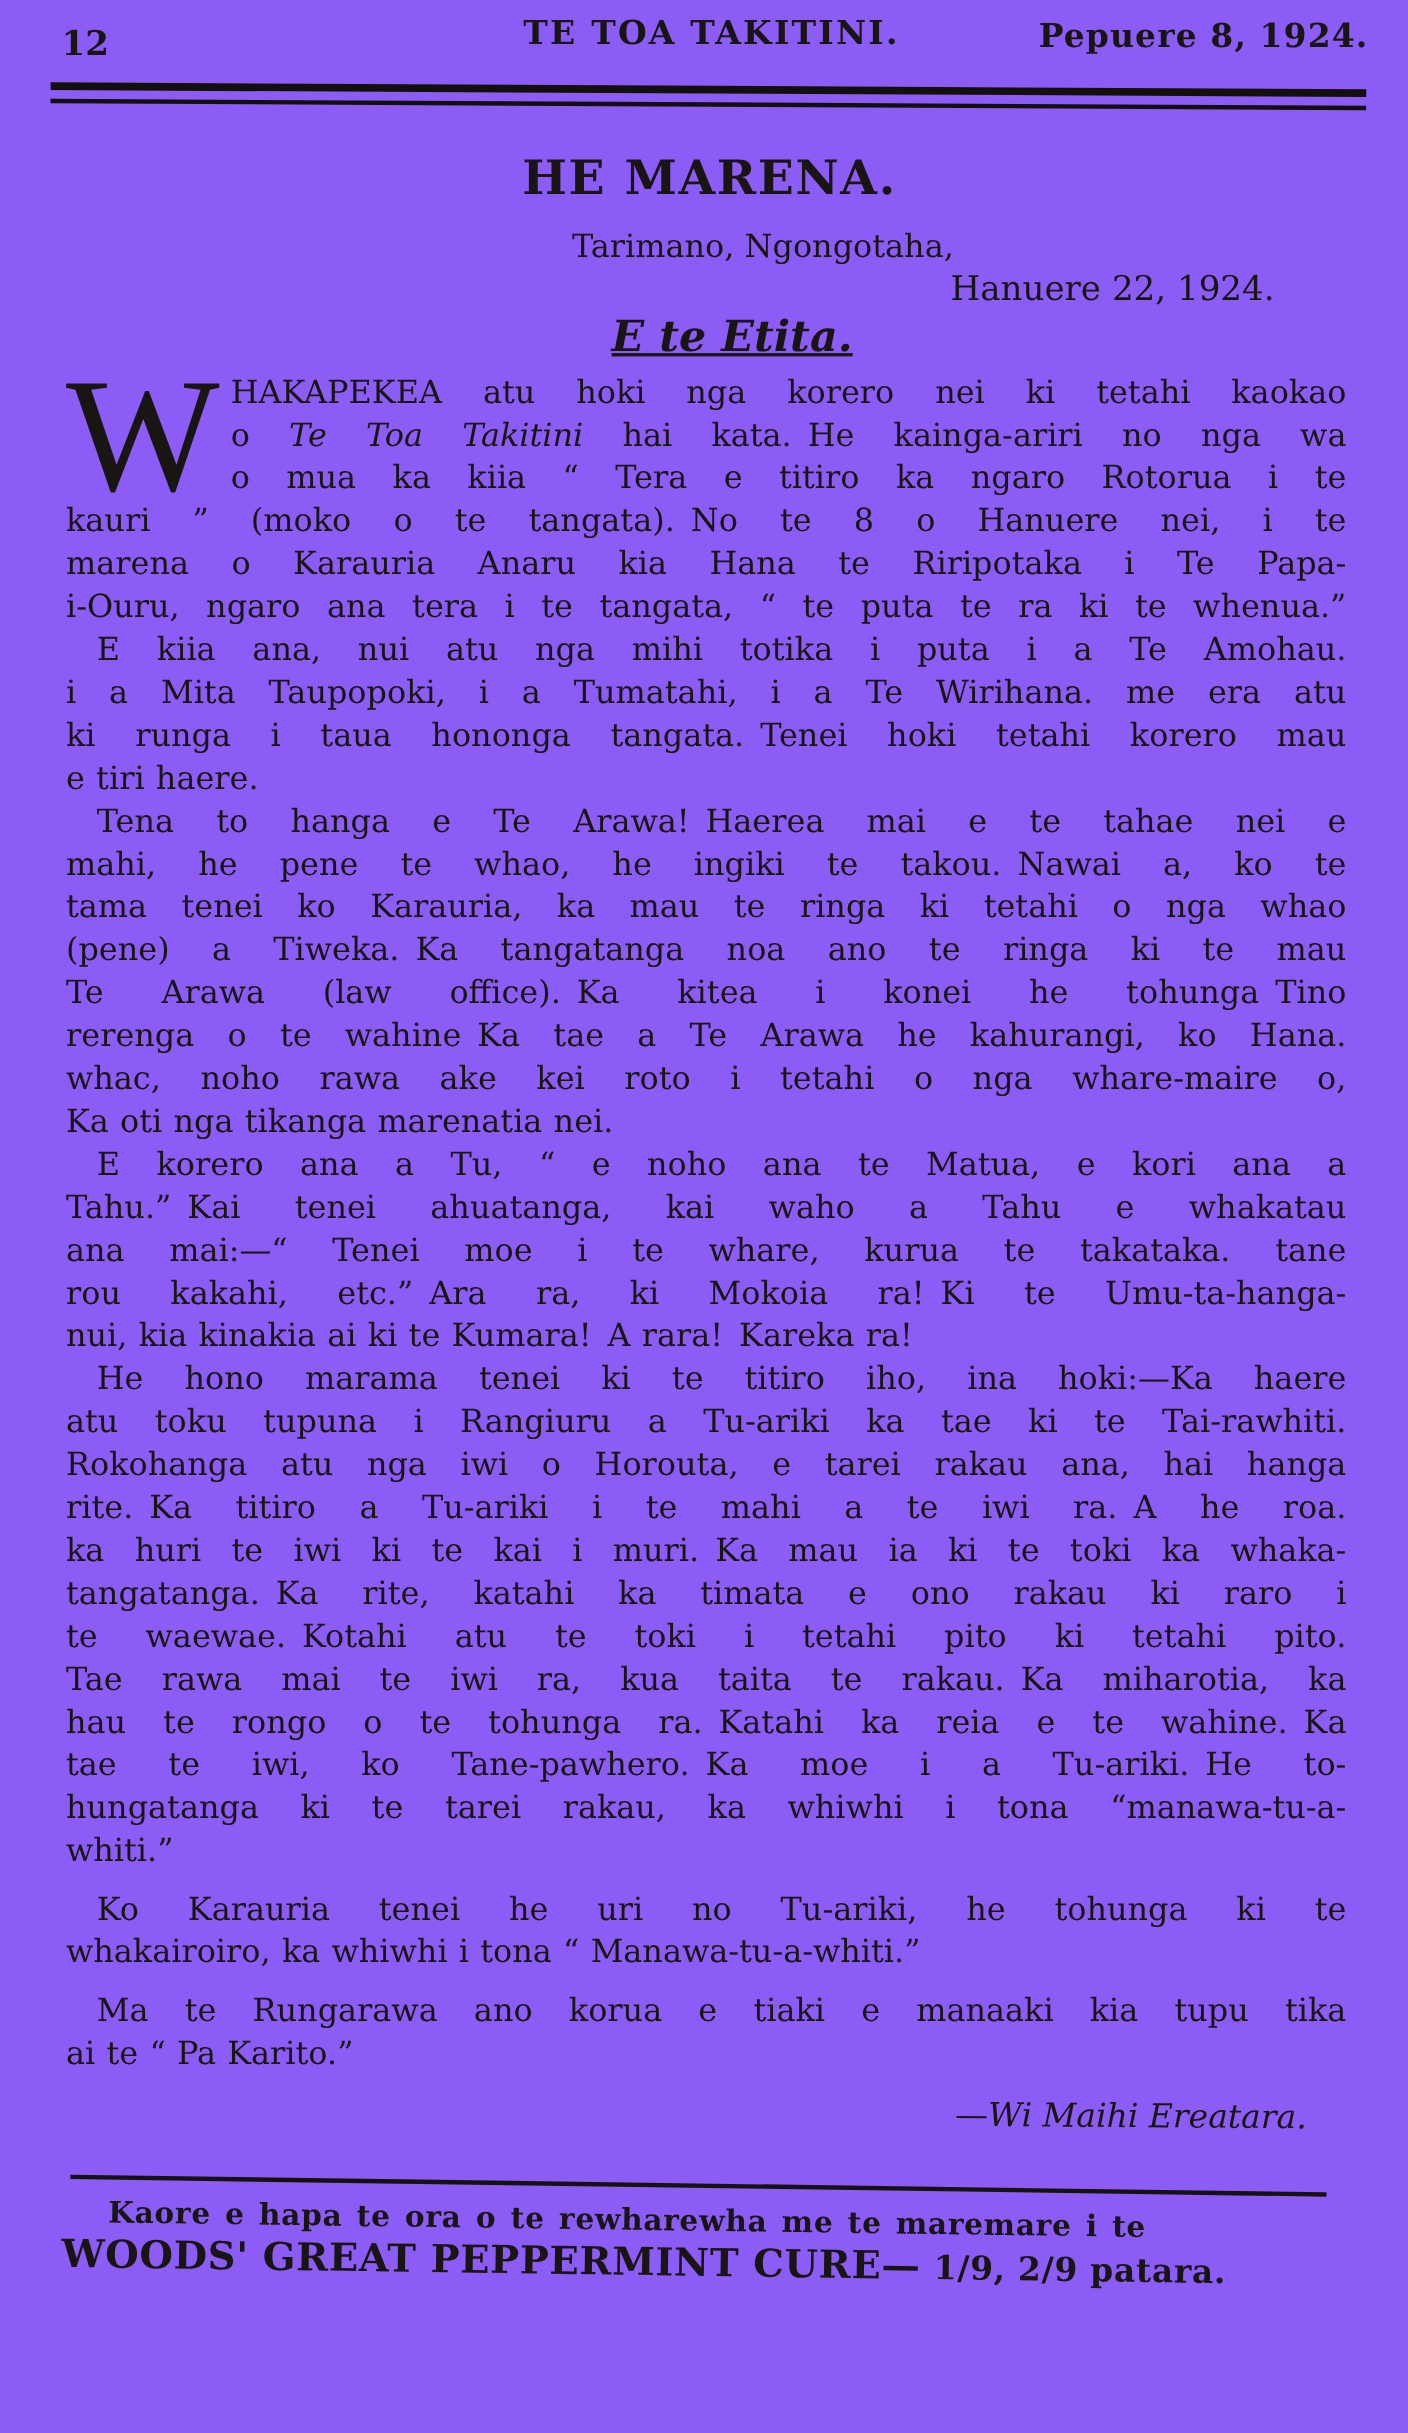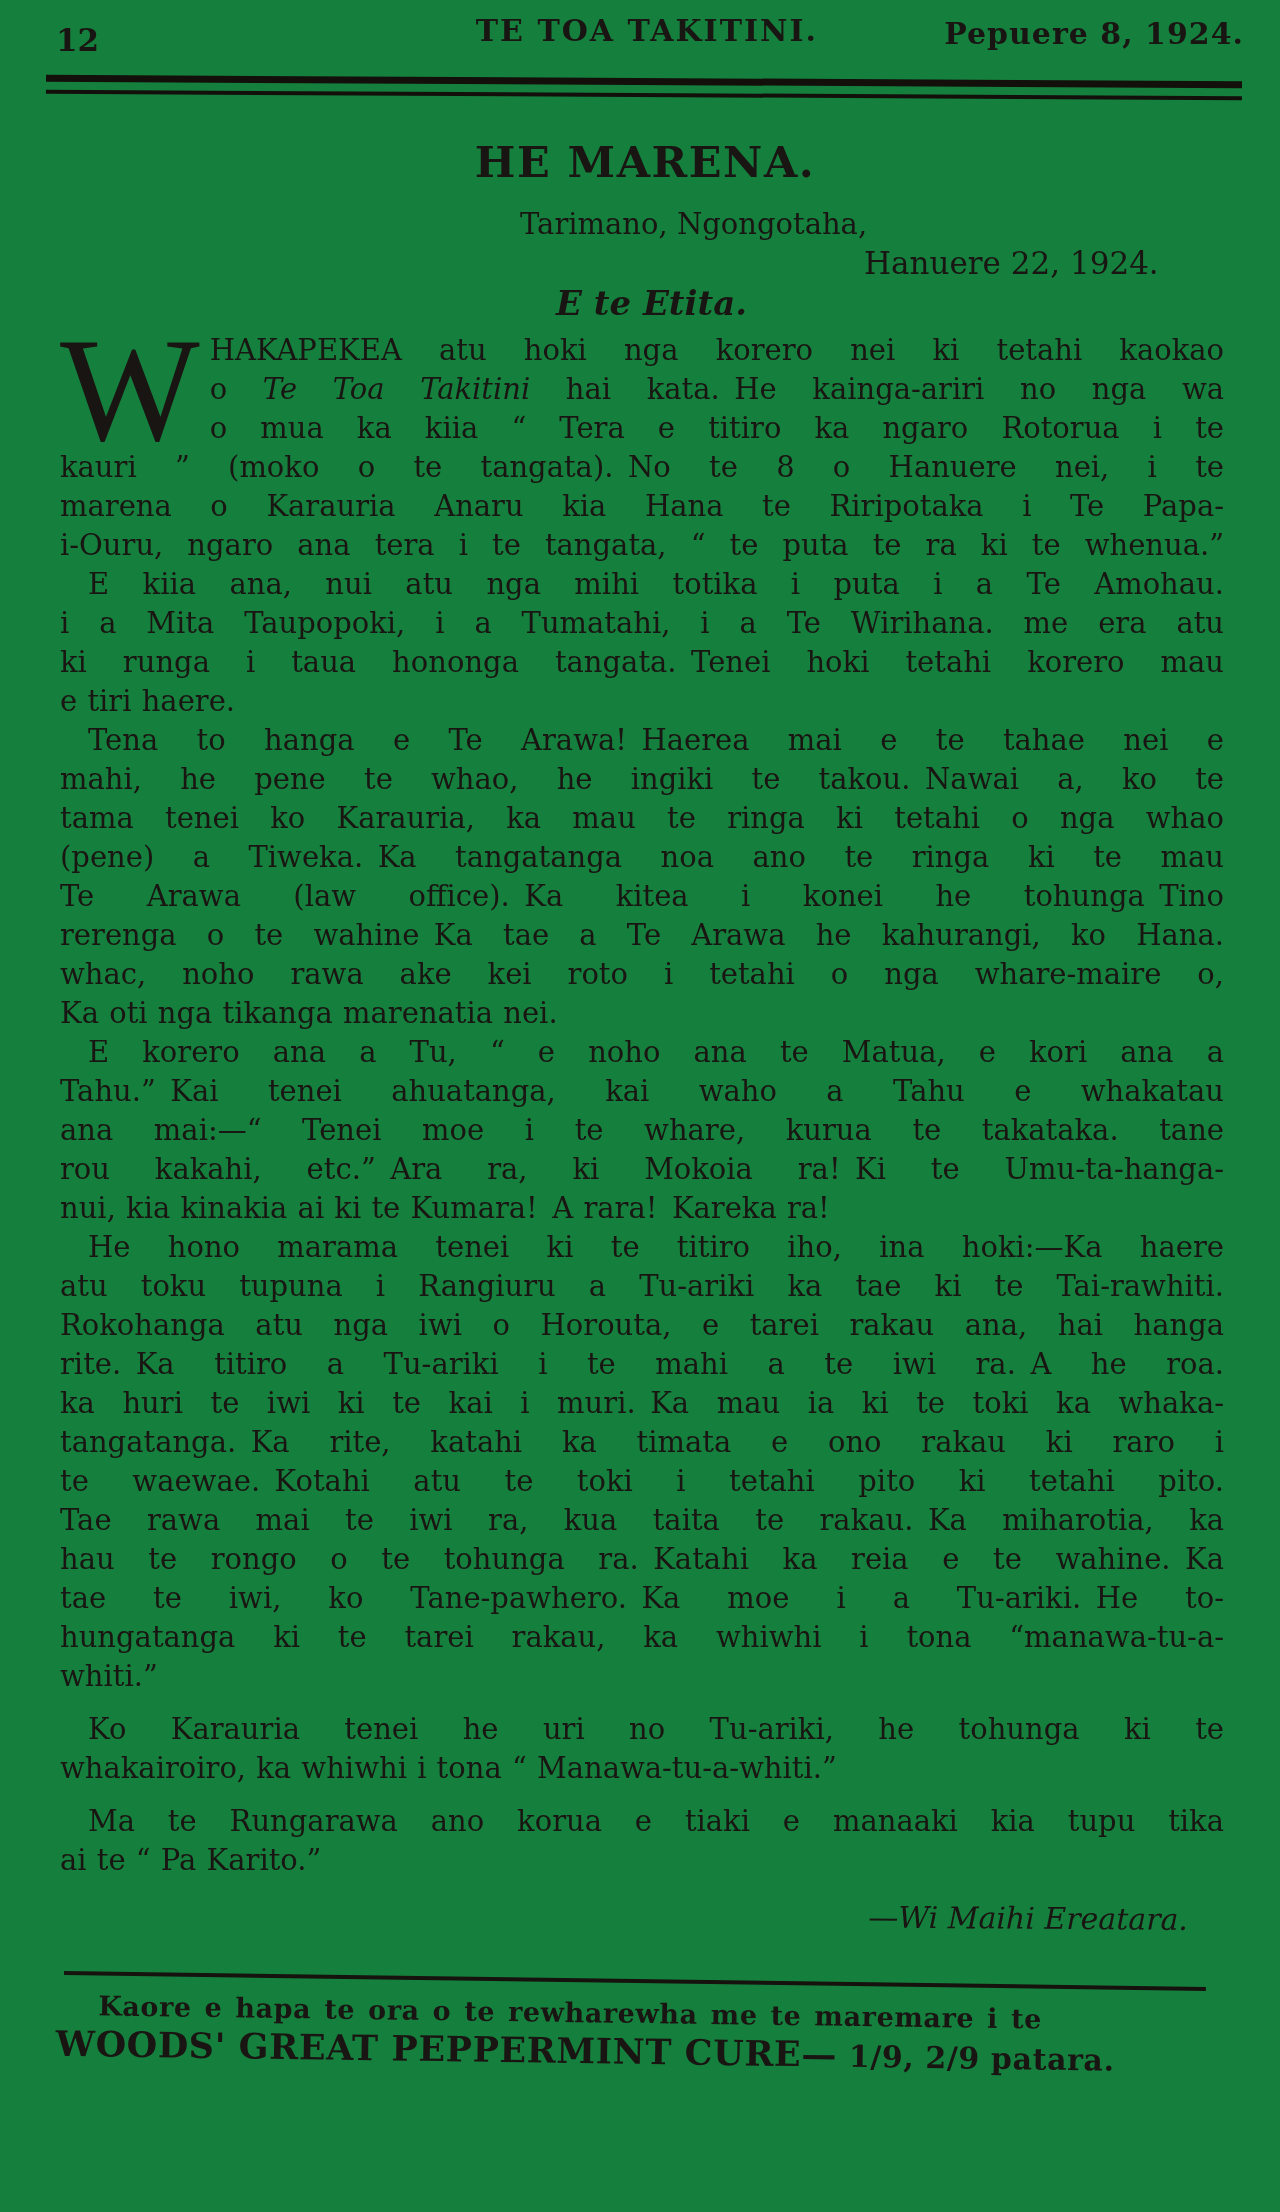--- a/index.html
+++ b/index.html
@@ -2,21 +2,21 @@
 <html><head>
 <meta charset="utf-8">
 <style>
   html, body { margin: 0; padding: 0; }
   body { background: #f6f4ef; }
 
   .sheet {
     position: relative;
     width: 1280px;
     height: 2212px;
-    background: #15803d;
+    background: #8b5cf6;
     color: #191512;
     font-family: "DejaVu Serif", "Liberation Serif", serif;
     overflow: hidden;
   }
 
   
   .masthead-row { position: relative; height: 42px; padding-top: 24px; font-weight: 700; }
   .pageno { position: absolute; left: 56px; top: 22px; font-size: 31px; font-weight: 600; }
   .masthead {
     position: absolute; left: 50%; top: 13px; transform: translateX(-48%);
@@ -36,21 +36,21 @@
   .article-title {
     margin: 40px 0 0 0;
     text-align: center;
     font-size: 43px;
     font-weight: 700;
     letter-spacing: 1.5px;
     transform: translateX(5px);
   }
   .dateline-place { margin-top: 20px; padding-left: 520px; font-size: 29px; white-space: nowrap; }
   .dateline-date  { margin-top: 4px;  padding-left: 864px; font-size: 31px; white-space: nowrap; }
-  .salutation     { margin-top: 2px;  padding-left: 556px; font-size: 34px; font-style: italic; font-weight: 700; white-space: nowrap; }
+  .salutation     { margin-top: 2px;  padding-left: 556px; font-size: 39px; font-style: italic; font-weight: 700; white-space: nowrap; text-decoration: underline; }
 
   
   .article-body {
     margin-top: 8px;
     padding: 0 56px 0 60px;
     font-size: 29px;
     line-height: 39px;
     word-spacing: 1px;
   }
   .para { margin: 0; }

